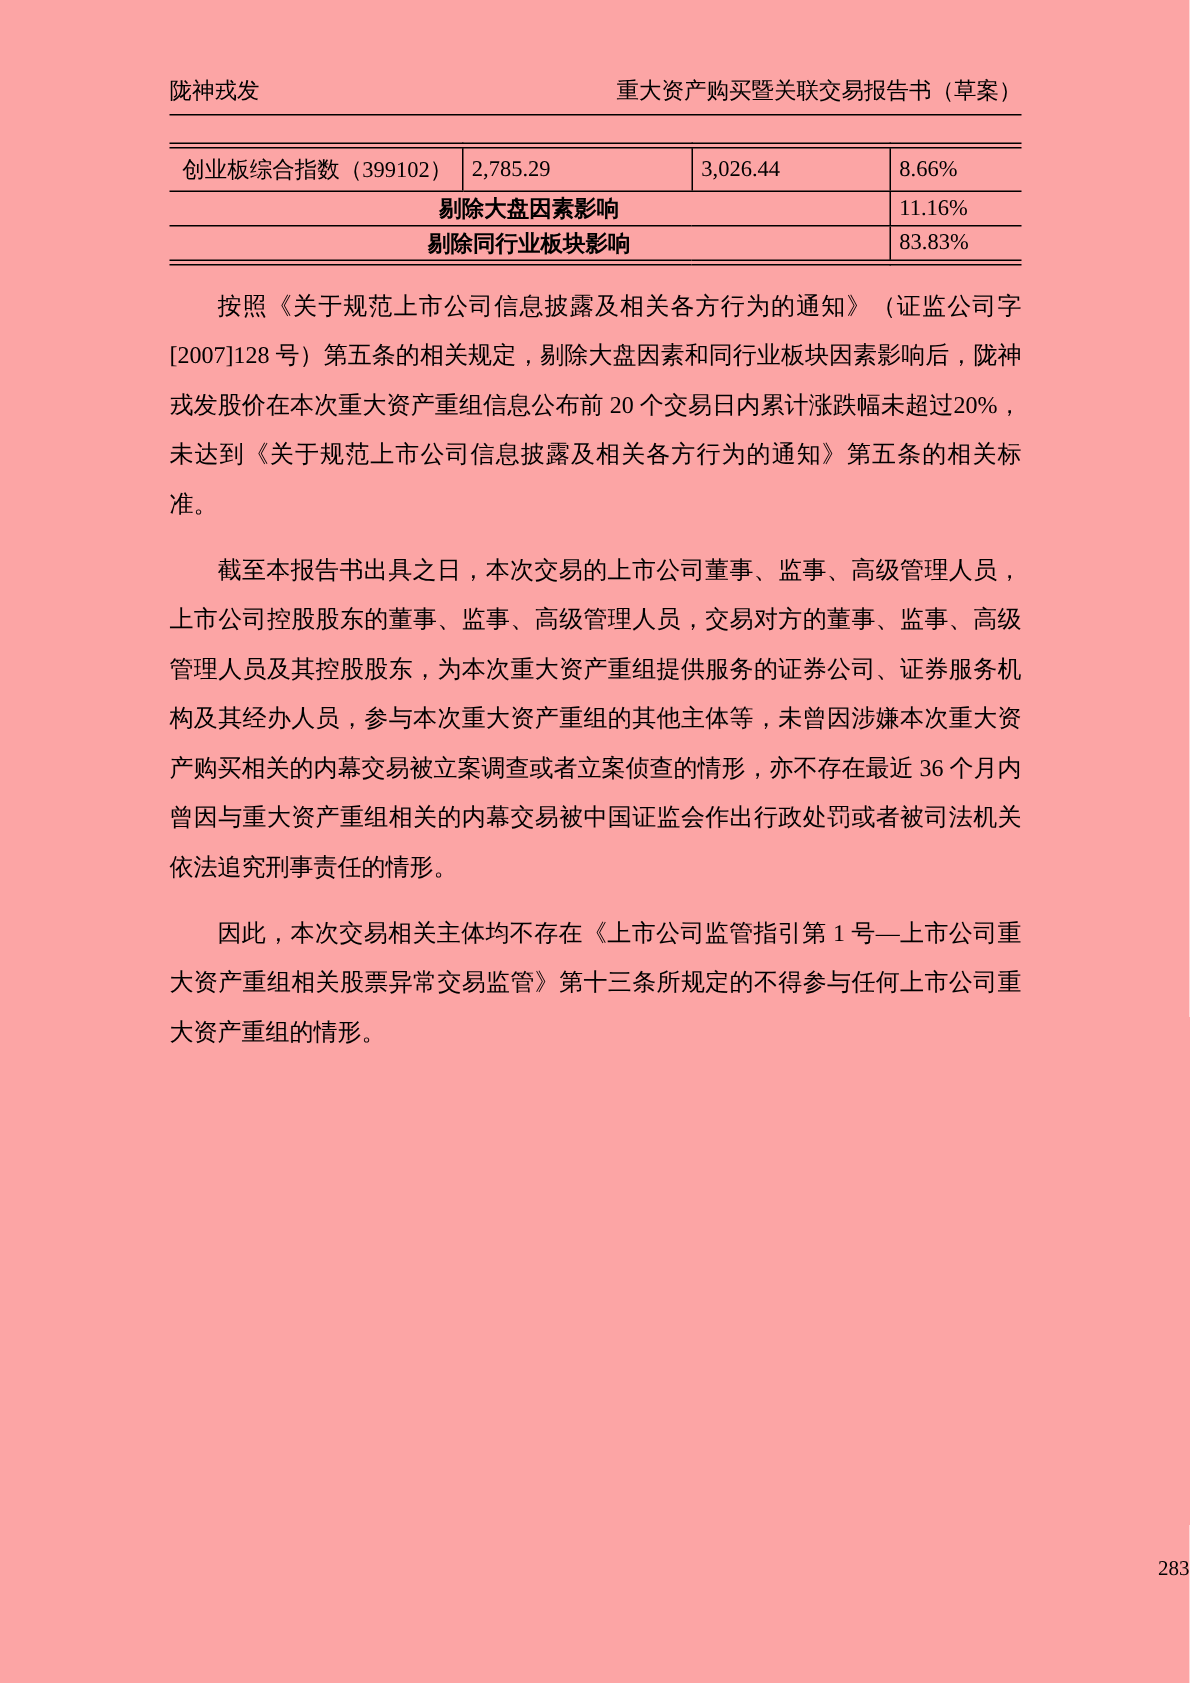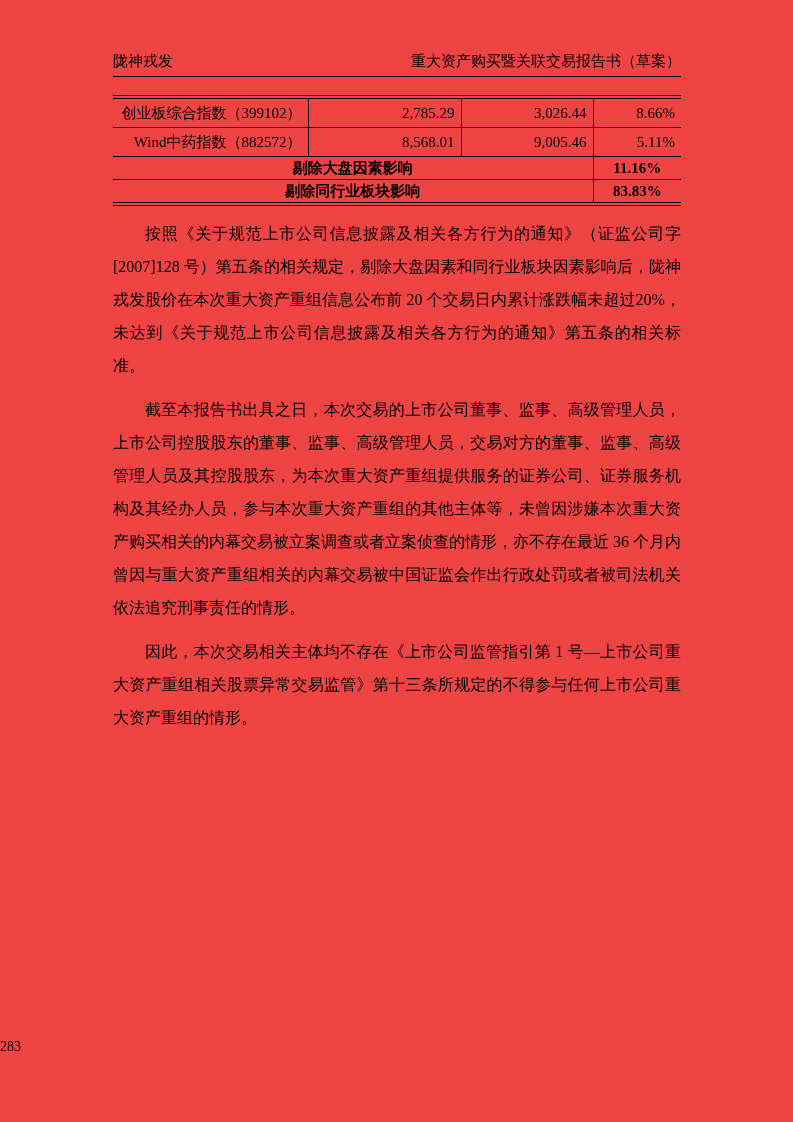--- a/index.html
+++ b/index.html
@@ -1,21 +1,21 @@
 <!DOCTYPE html>
 <html><head>
 <meta charset="utf-8">
 <style>
   html, body { margin: 0; padding: 0; background: #ffffff; }
   .page {
     position: relative;
     width: 793px;
     height: 1122px;
     margin: 0 auto;
-    background: #ef4444;
+    background: #fca5a5;
     color: #000;
     font-family: "Liberation Serif", "DejaVu Serif", serif;
     overflow: hidden;
     box-sizing: border-box;
   }
   .content {
     position: absolute;
     left: 113px;
     width: 568px;
     top: 0;
@@ -41,24 +41,24 @@
     font-size: 15px;
   }
   table.idx-table td {
     padding: 0 6px;
     height: 28px;
     vertical-align: middle;
   }
   table.idx-table tr.sum-row td { height: 22px; }
   table.idx-table tr:not(:last-child) td { border-bottom: 1px solid #000; }
   td.c-label { text-align: right; padding-left: 8px; }
-  td.c-num   { text-align: right; }
+  td.c-num   { text-align: left; }
   td.b-left  { border-left: 1px solid #000; }
   td.c-merged { text-align: center; font-weight: bold; }
-  td.c-pct-bold { text-align: center; font-weight: bold; margin-left: 40px; }
+  td.c-pct-bold { text-align: left; font-weight: normal; margin-left: 40px; }
   
   .para {
     font-size: 16px;
     line-height: 33px;
     text-align: justify;
     text-indent: 2em;
     margin: 11px 0 11px 0;
   }
   .section-heading {
     font-family: "Liberation Sans", "DejaVu Sans", sans-serif;
@@ -67,21 +67,21 @@
     line-height: 45px;
     text-align: justify;
     margin: 20px 0 14px 0;
   }
   
   .page-number {
     position: absolute;
     bottom: 67px;
     left: 0;
     width: 100%;
-    text-align: left;
+    text-align: right;
     font-size: 14px;
   }
 </style>
 </head>
 <body>
 
 <div class="page">
   <div class="content">
 
     <div class="doc-header">
@@ -96,26 +96,20 @@
           <col style="width:132px">
           <col style="width:88px">
       </colgroup>
       <tbody>
         <tr>
           <td class="c-label">创业板综合指数（399102）</td>
           <td class="c-num b-left">2,785.29</td>
           <td class="c-num b-left">3,026.44</td>
           <td class="c-num b-left">8.66%</td>
         </tr>
-        <tr>
-          <td class="c-label">Wind中药指数（882572）</td>
-          <td class="c-num b-left">8,568.01</td>
-          <td class="c-num b-left">9,005.46</td>
-          <td class="c-num b-left">5.11%</td>
-        </tr>
         <tr class="sum-row">
           <td class="c-merged" colspan="3">剔除大盘因素影响</td>
           <td class="c-pct-bold b-left">11.16%</td>
         </tr>
         <tr class="sum-row">
           <td class="c-merged" colspan="3">剔除同行业板块影响</td>
           <td class="c-pct-bold b-left">83.83%</td>
         </tr>
       </tbody>
     </table>

